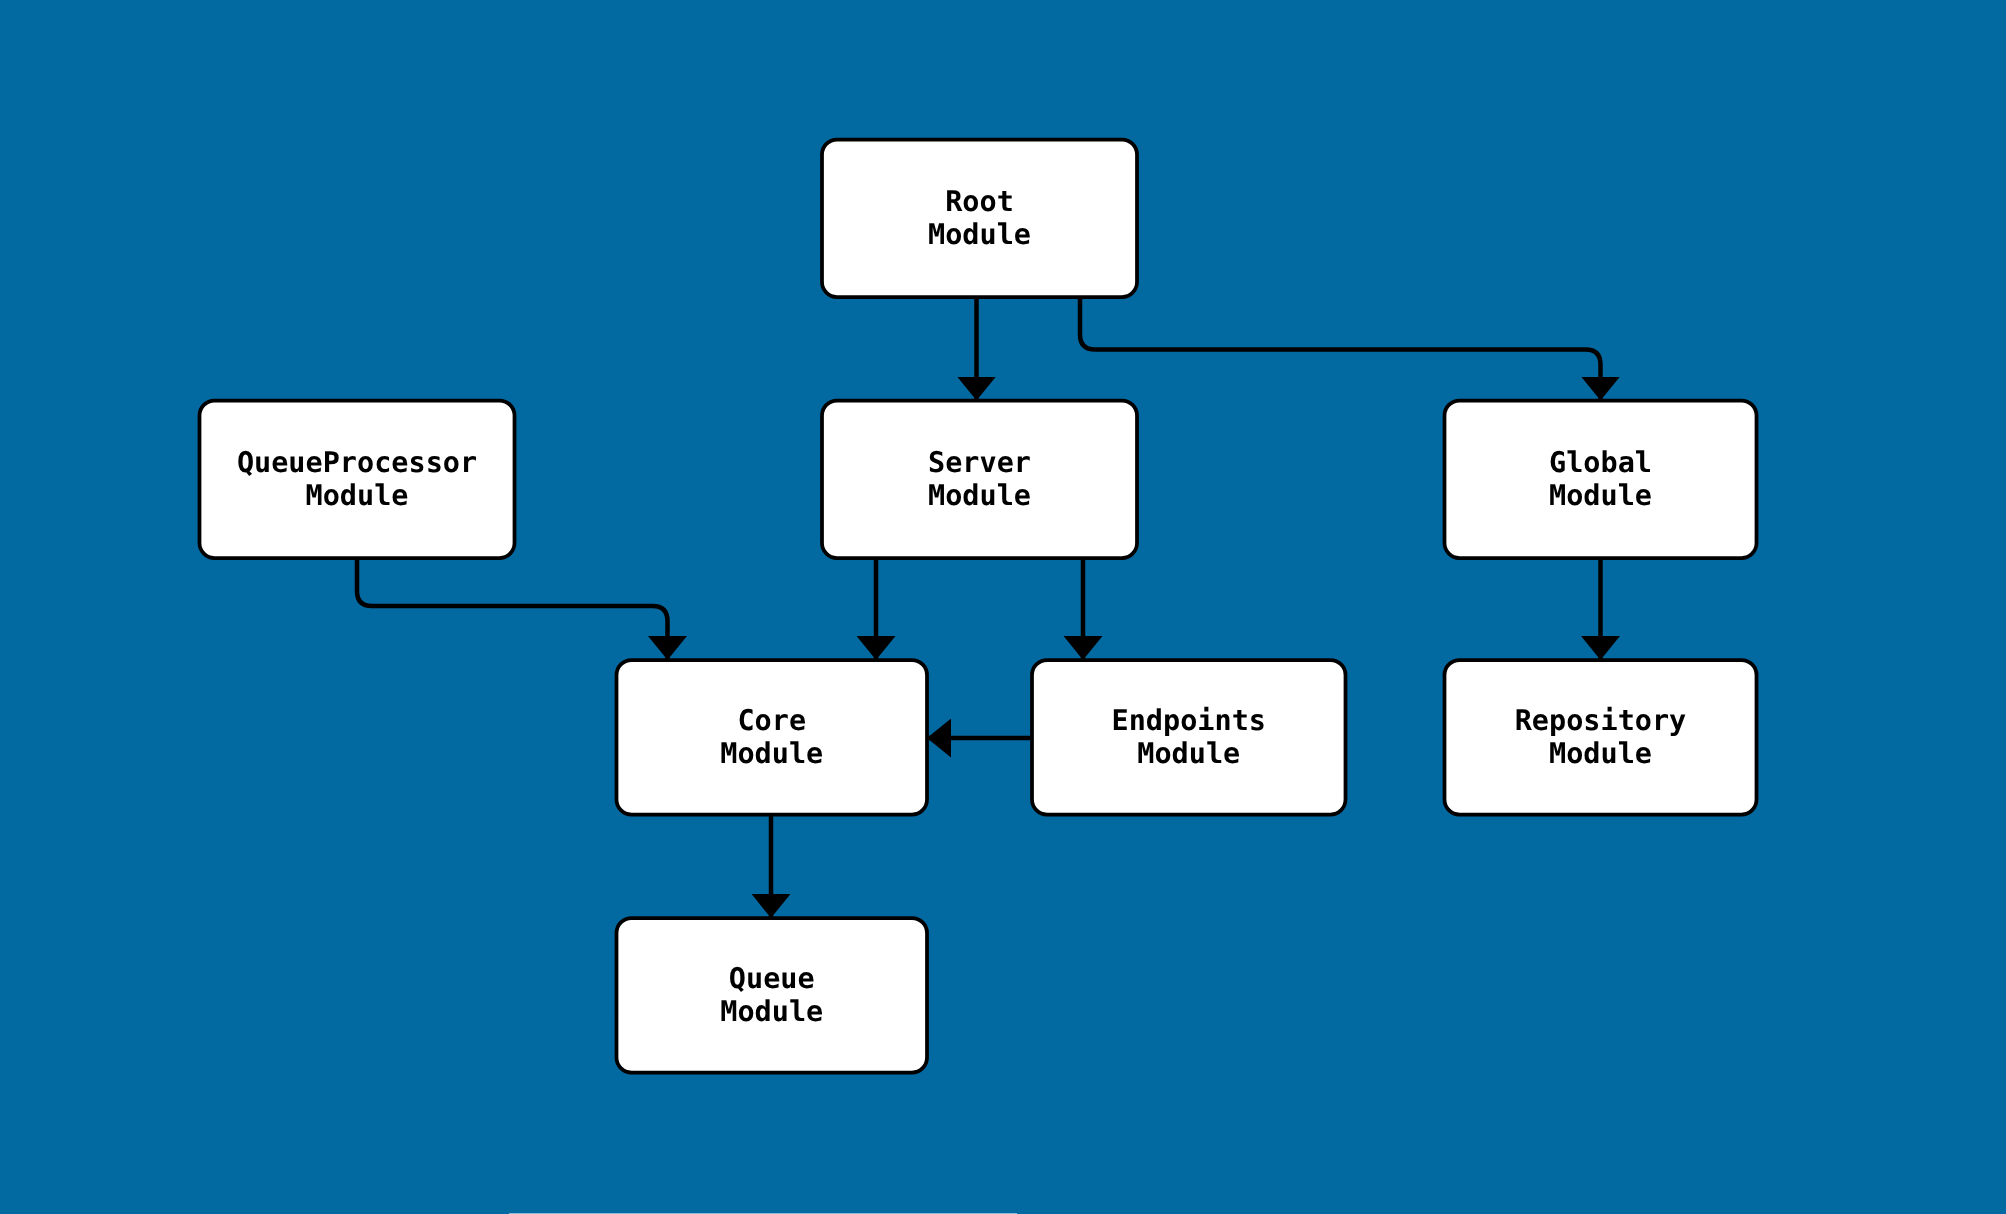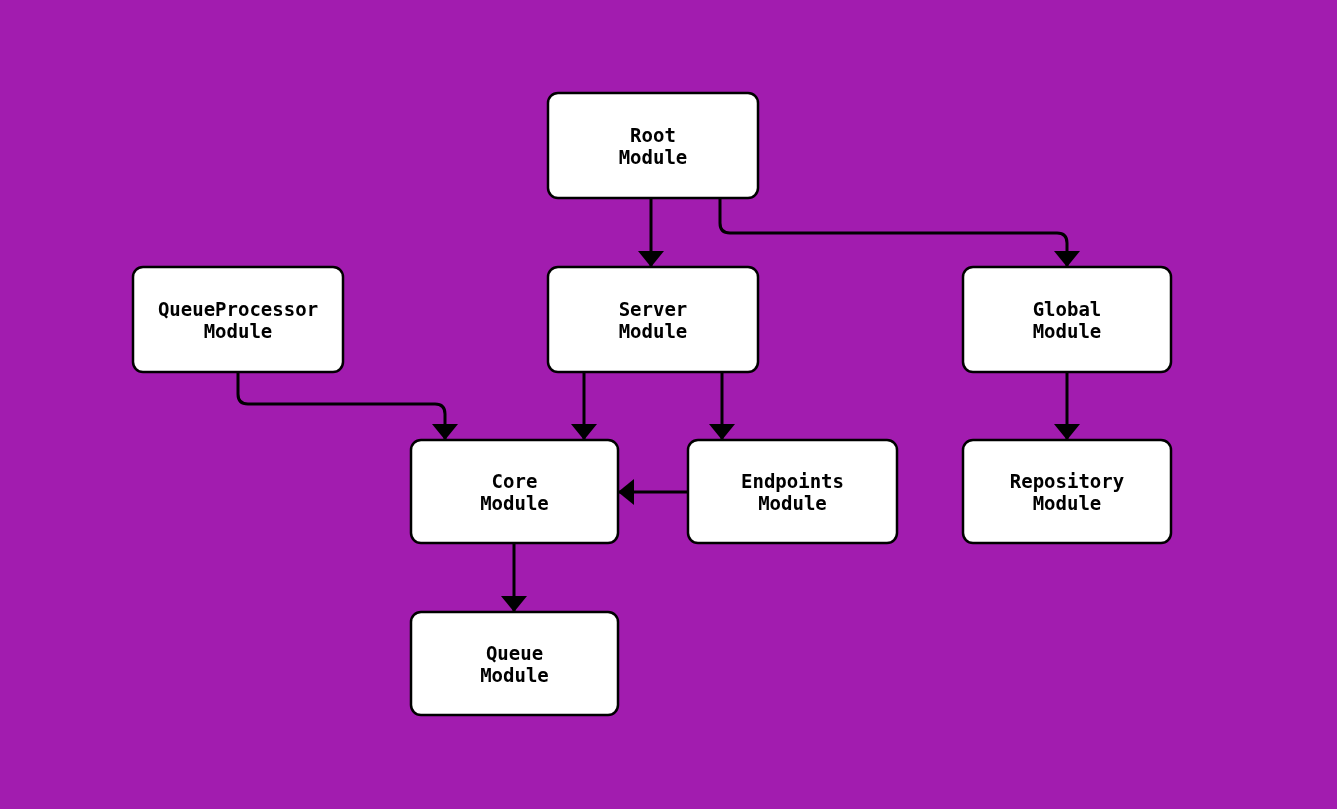--- a/index.html
+++ b/index.html
@@ -4,21 +4,21 @@
 <style>
   html, body {
     margin: 0;
     padding: 0;
     background: #ffffff;
   }
   .canvas {
     position: relative;
     width: 1337px;
     height: 809px;
-    background: #a21caf;
+    background: #0369a1;
     overflow: hidden;
   }
   svg {
     display: block;
   }
   svg text {
     font-family: "DejaVu Sans Mono", "Liberation Mono", monospace;
     font-weight: bold;
   }
 </style>

